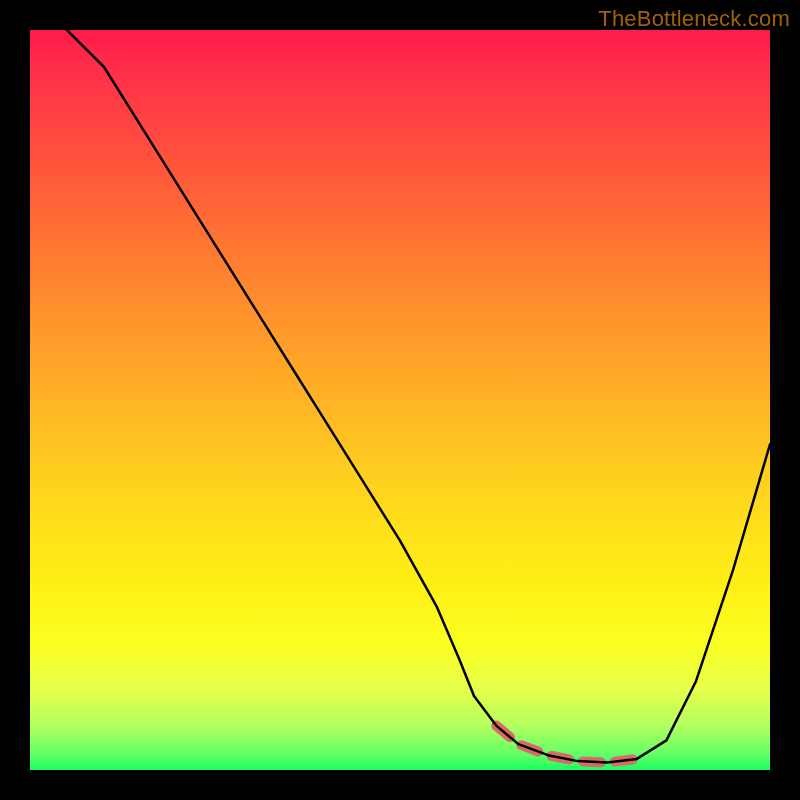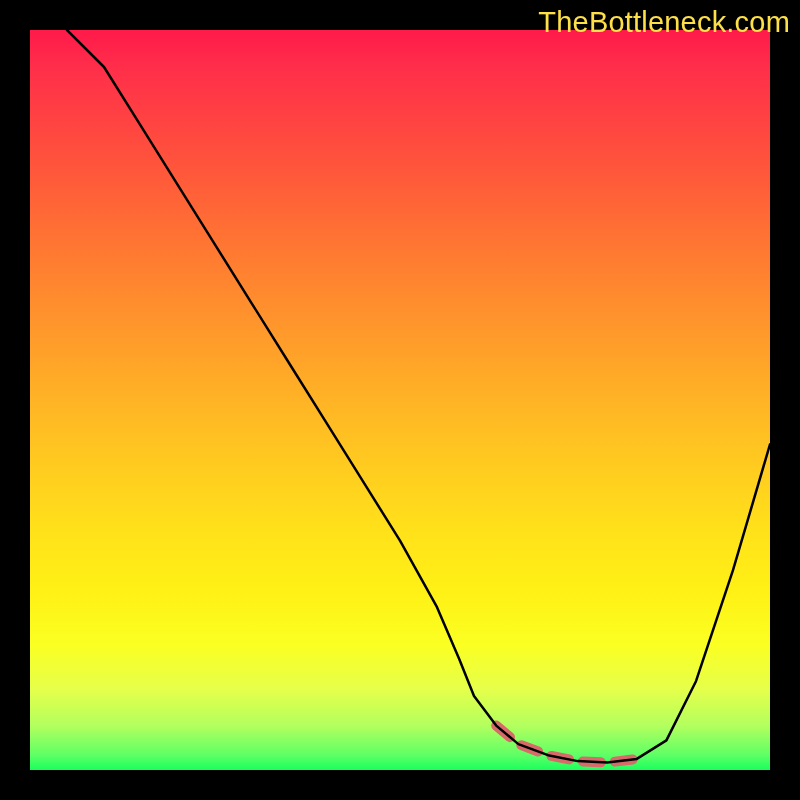--- a/index.html
+++ b/index.html
@@ -8,22 +8,22 @@
     height: 800px;
     background: #000;
     position: relative;
     font-family: Arial, sans-serif;
     overflow: hidden;
   }
   .watermark {
     position: absolute;
     top: 6px;
     right: 10px;
-    color: #fde047;
-    font-size: 29px;
+    color: #a16207;
+    font-size: 22px;
     font-weight: 500;
     z-index: 10;
     letter-spacing: 0.2px;
   }
   .plot-area {
     position: absolute;
     left: 30px;
     top: 30px;
     width: 740px;
     height: 740px;

